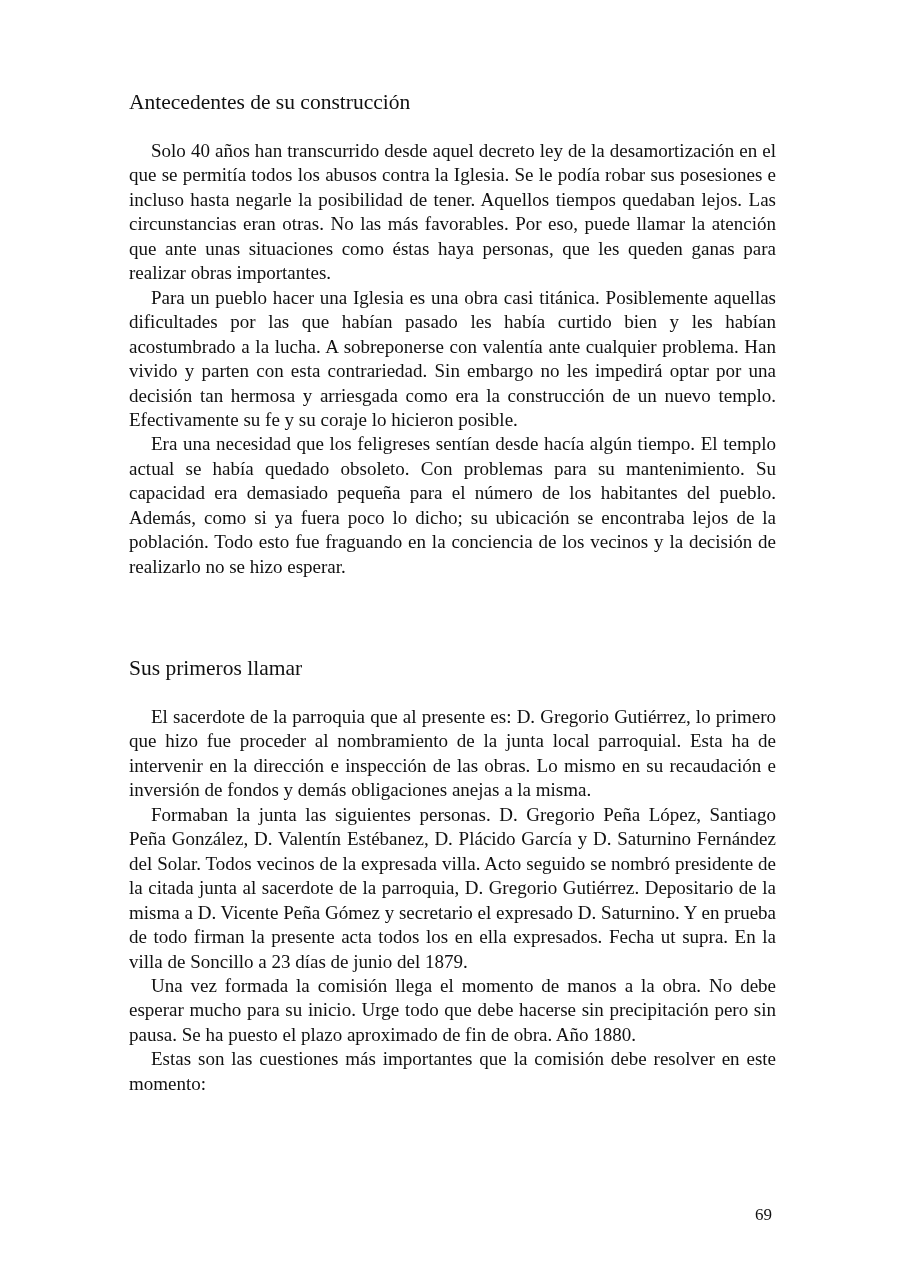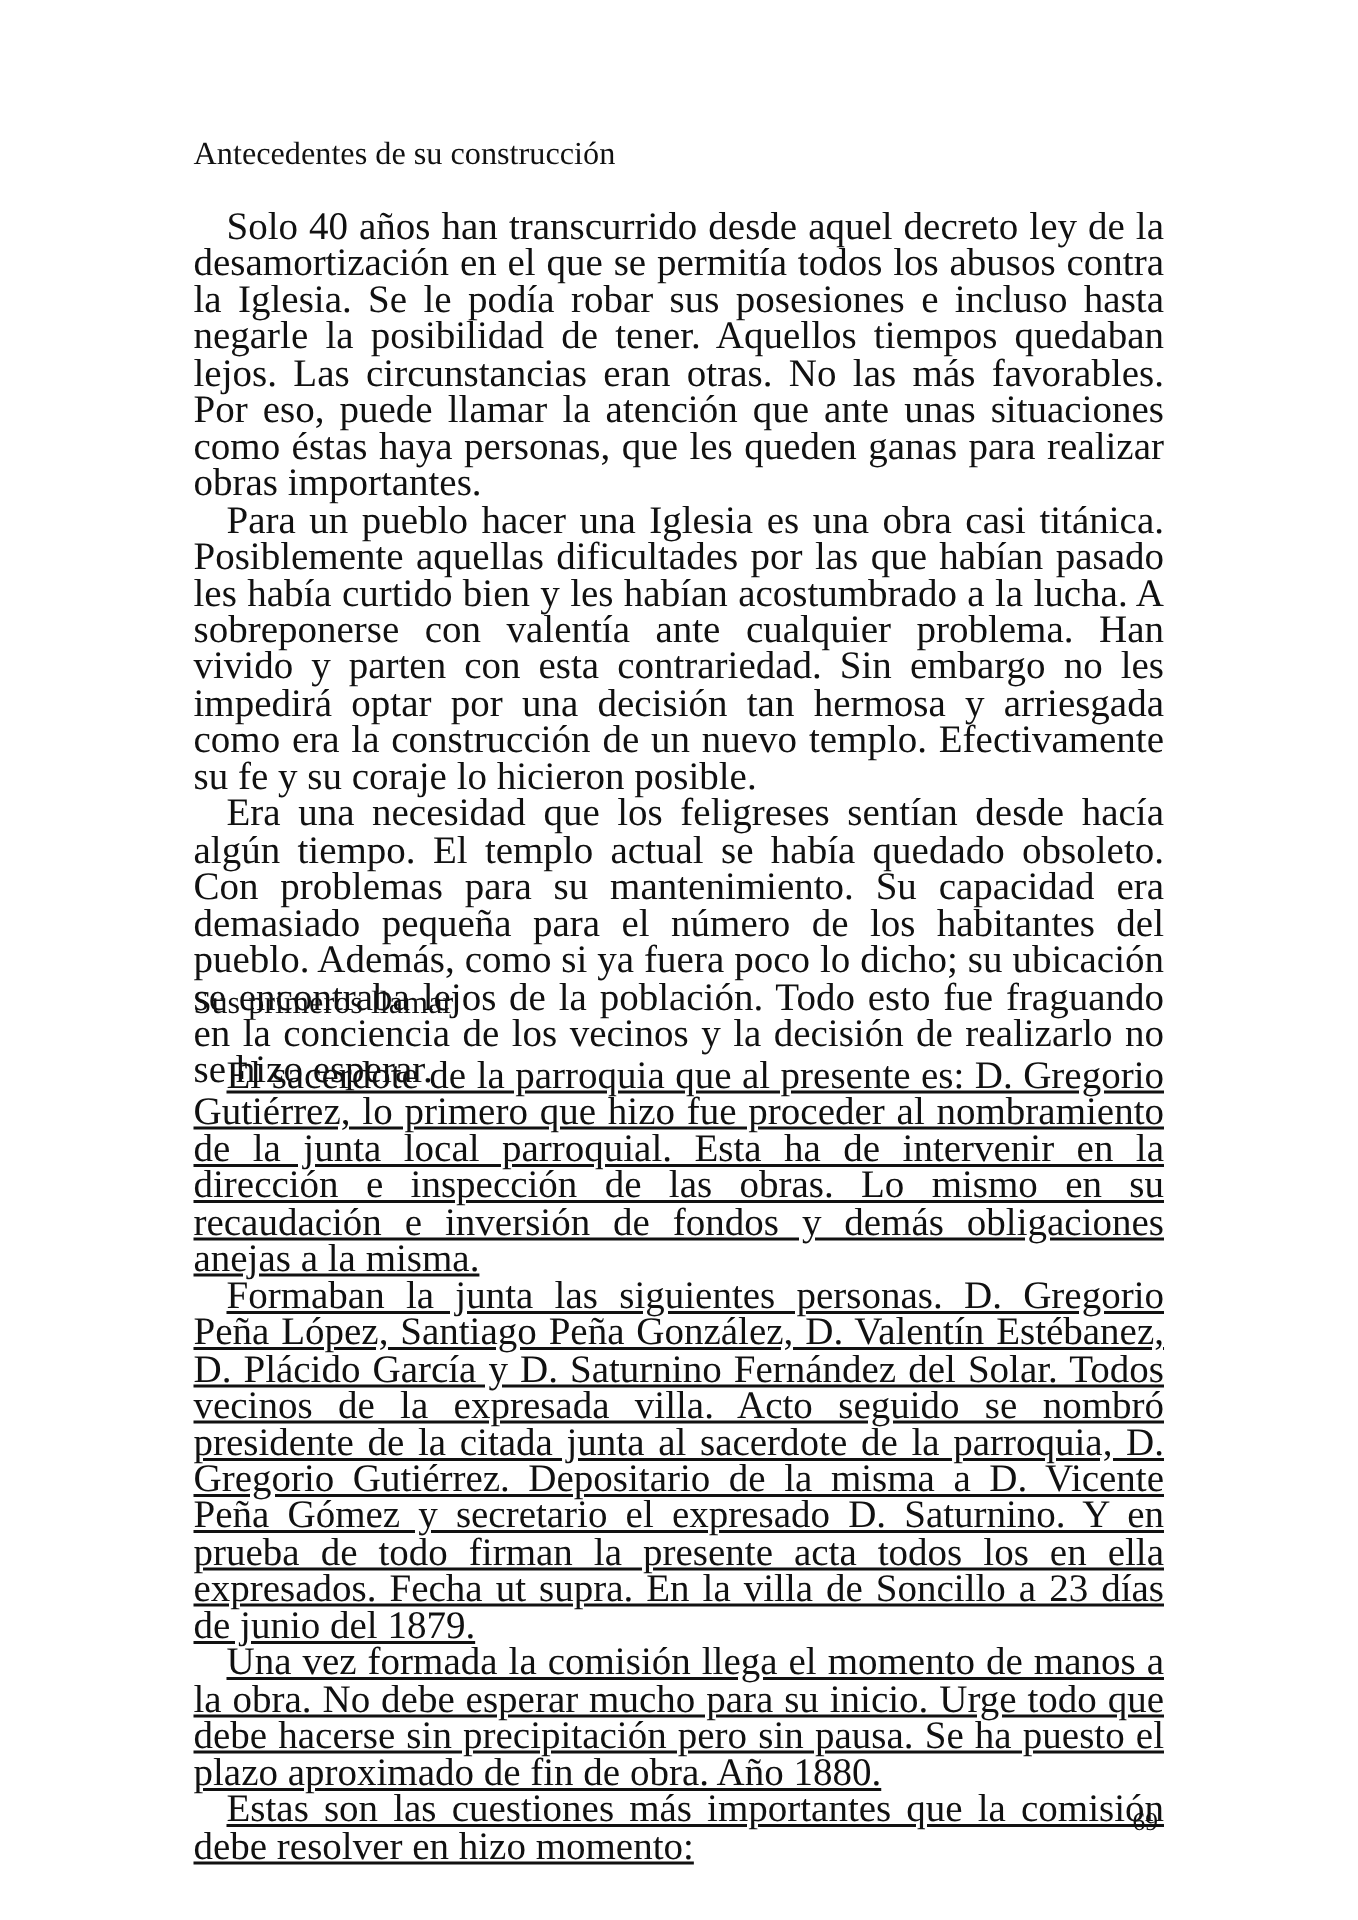--- a/index.html
+++ b/index.html
@@ -29,21 +29,21 @@
       position: absolute;
       left: 0;
       white-space: nowrap;
     }
     .section-body {
       position: absolute;
       left: 0;
       width: 647px;
     }
     .para {
-      font-size: 26px;
+      font-size: 19px;
       line-height: 24.45px;
       margin: 0;
       text-align: justify;
       text-indent: 22px;
       hyphens: none;
     }
     .page-number {
       position: absolute;
       left: 755px;
       top: 1205px;
@@ -60,22 +60,22 @@
   <h2 class="heading" style="top:89px;">Antecedentes de su construcción</h2>
 
   <div class="section-body" style="top:139px;">
     <p class="para">Solo 40 años han transcurrido desde aquel decreto ley de la desamortización en el que se permitía todos los abusos contra la Iglesia. Se le podía robar sus posesiones e incluso hasta negarle la posibilidad de tener. Aquellos tiempos quedaban lejos. Las circunstancias eran otras. No las más favorables. Por eso, puede llamar la atención que ante unas situaciones como éstas haya personas, que les queden ganas para realizar obras importantes.</p>
     <p class="para">Para un pueblo hacer una Iglesia es una obra casi titánica. Posiblemente aquellas dificultades por las que habían pasado les había curtido bien y les habían acostumbrado a la lucha. A sobreponerse con valentía ante cualquier problema. Han vivido y parten con esta contrariedad. Sin embargo no les impedirá optar por una decisión tan hermosa y arriesgada como era la construcción de un nuevo templo. Efectivamente su fe y su coraje lo hicieron posible.</p>
     <p class="para">Era una necesidad que los feligreses sentían desde hacía algún tiempo. El templo actual se había quedado obsoleto. Con problemas para su mantenimiento. Su capacidad era demasiado  pequeña para el número de los habitantes del pueblo. Además, como si ya fuera poco lo dicho; su ubicación se encontraba lejos de la población. Todo esto fue fraguando en la conciencia de los vecinos y la decisión de realizarlo no se hizo esperar.</p>
   </div>
 
   <h2 class="heading" style="top:655px;">Sus primeros llamar</h2>
 
-  <div class="section-body" style="top:705px;text-decoration:underline;">
+  <div class="section-body" style="top:705px;">
     <p class="para">El sacerdote de la parroquia que al presente es: D. Gregorio Gutiérrez, lo primero que hizo fue proceder al nombramiento de la junta local parroquial. Esta ha de intervenir en la dirección e inspección de las obras. Lo mismo en su recaudación e inversión de fondos y demás obligaciones anejas a la misma.</p>
     <p class="para">Formaban la junta las siguientes personas. D. Gregorio Peña López, Santiago Peña González, D. Valentín Estébanez, D. Plácido García y D. Saturnino Fernández del Solar. Todos vecinos de la expresada villa. Acto seguido se nombró presidente de la citada junta al sacerdote de la parroquia, D. Gregorio Gutiérrez. Depositario de la misma a D. Vicente Peña Gómez y secretario el expresado D. Saturnino. Y en prueba de todo firman la presente acta todos los en ella expresados. Fecha ut supra. En la villa de Soncillo a 23 días de junio del 1879.</p>
     <p class="para">Una vez formada la comisión llega el momento de manos a la obra. No debe esperar mucho para su inicio. Urge todo que debe hacerse sin precipitación pero sin pausa. Se ha puesto el plazo aproximado de fin de obra. Año 1880.</p>
-    <p class="para">Estas son las cuestiones más importantes que la comisión debe resolver en hizo momento:</p>
+    <p class="para">Estas son las cuestiones más importantes que la comisión debe resolver en este momento:</p>
   </div>
 
 </div>
 
 <div class="page-number">69</div>
 
 </body></html>

